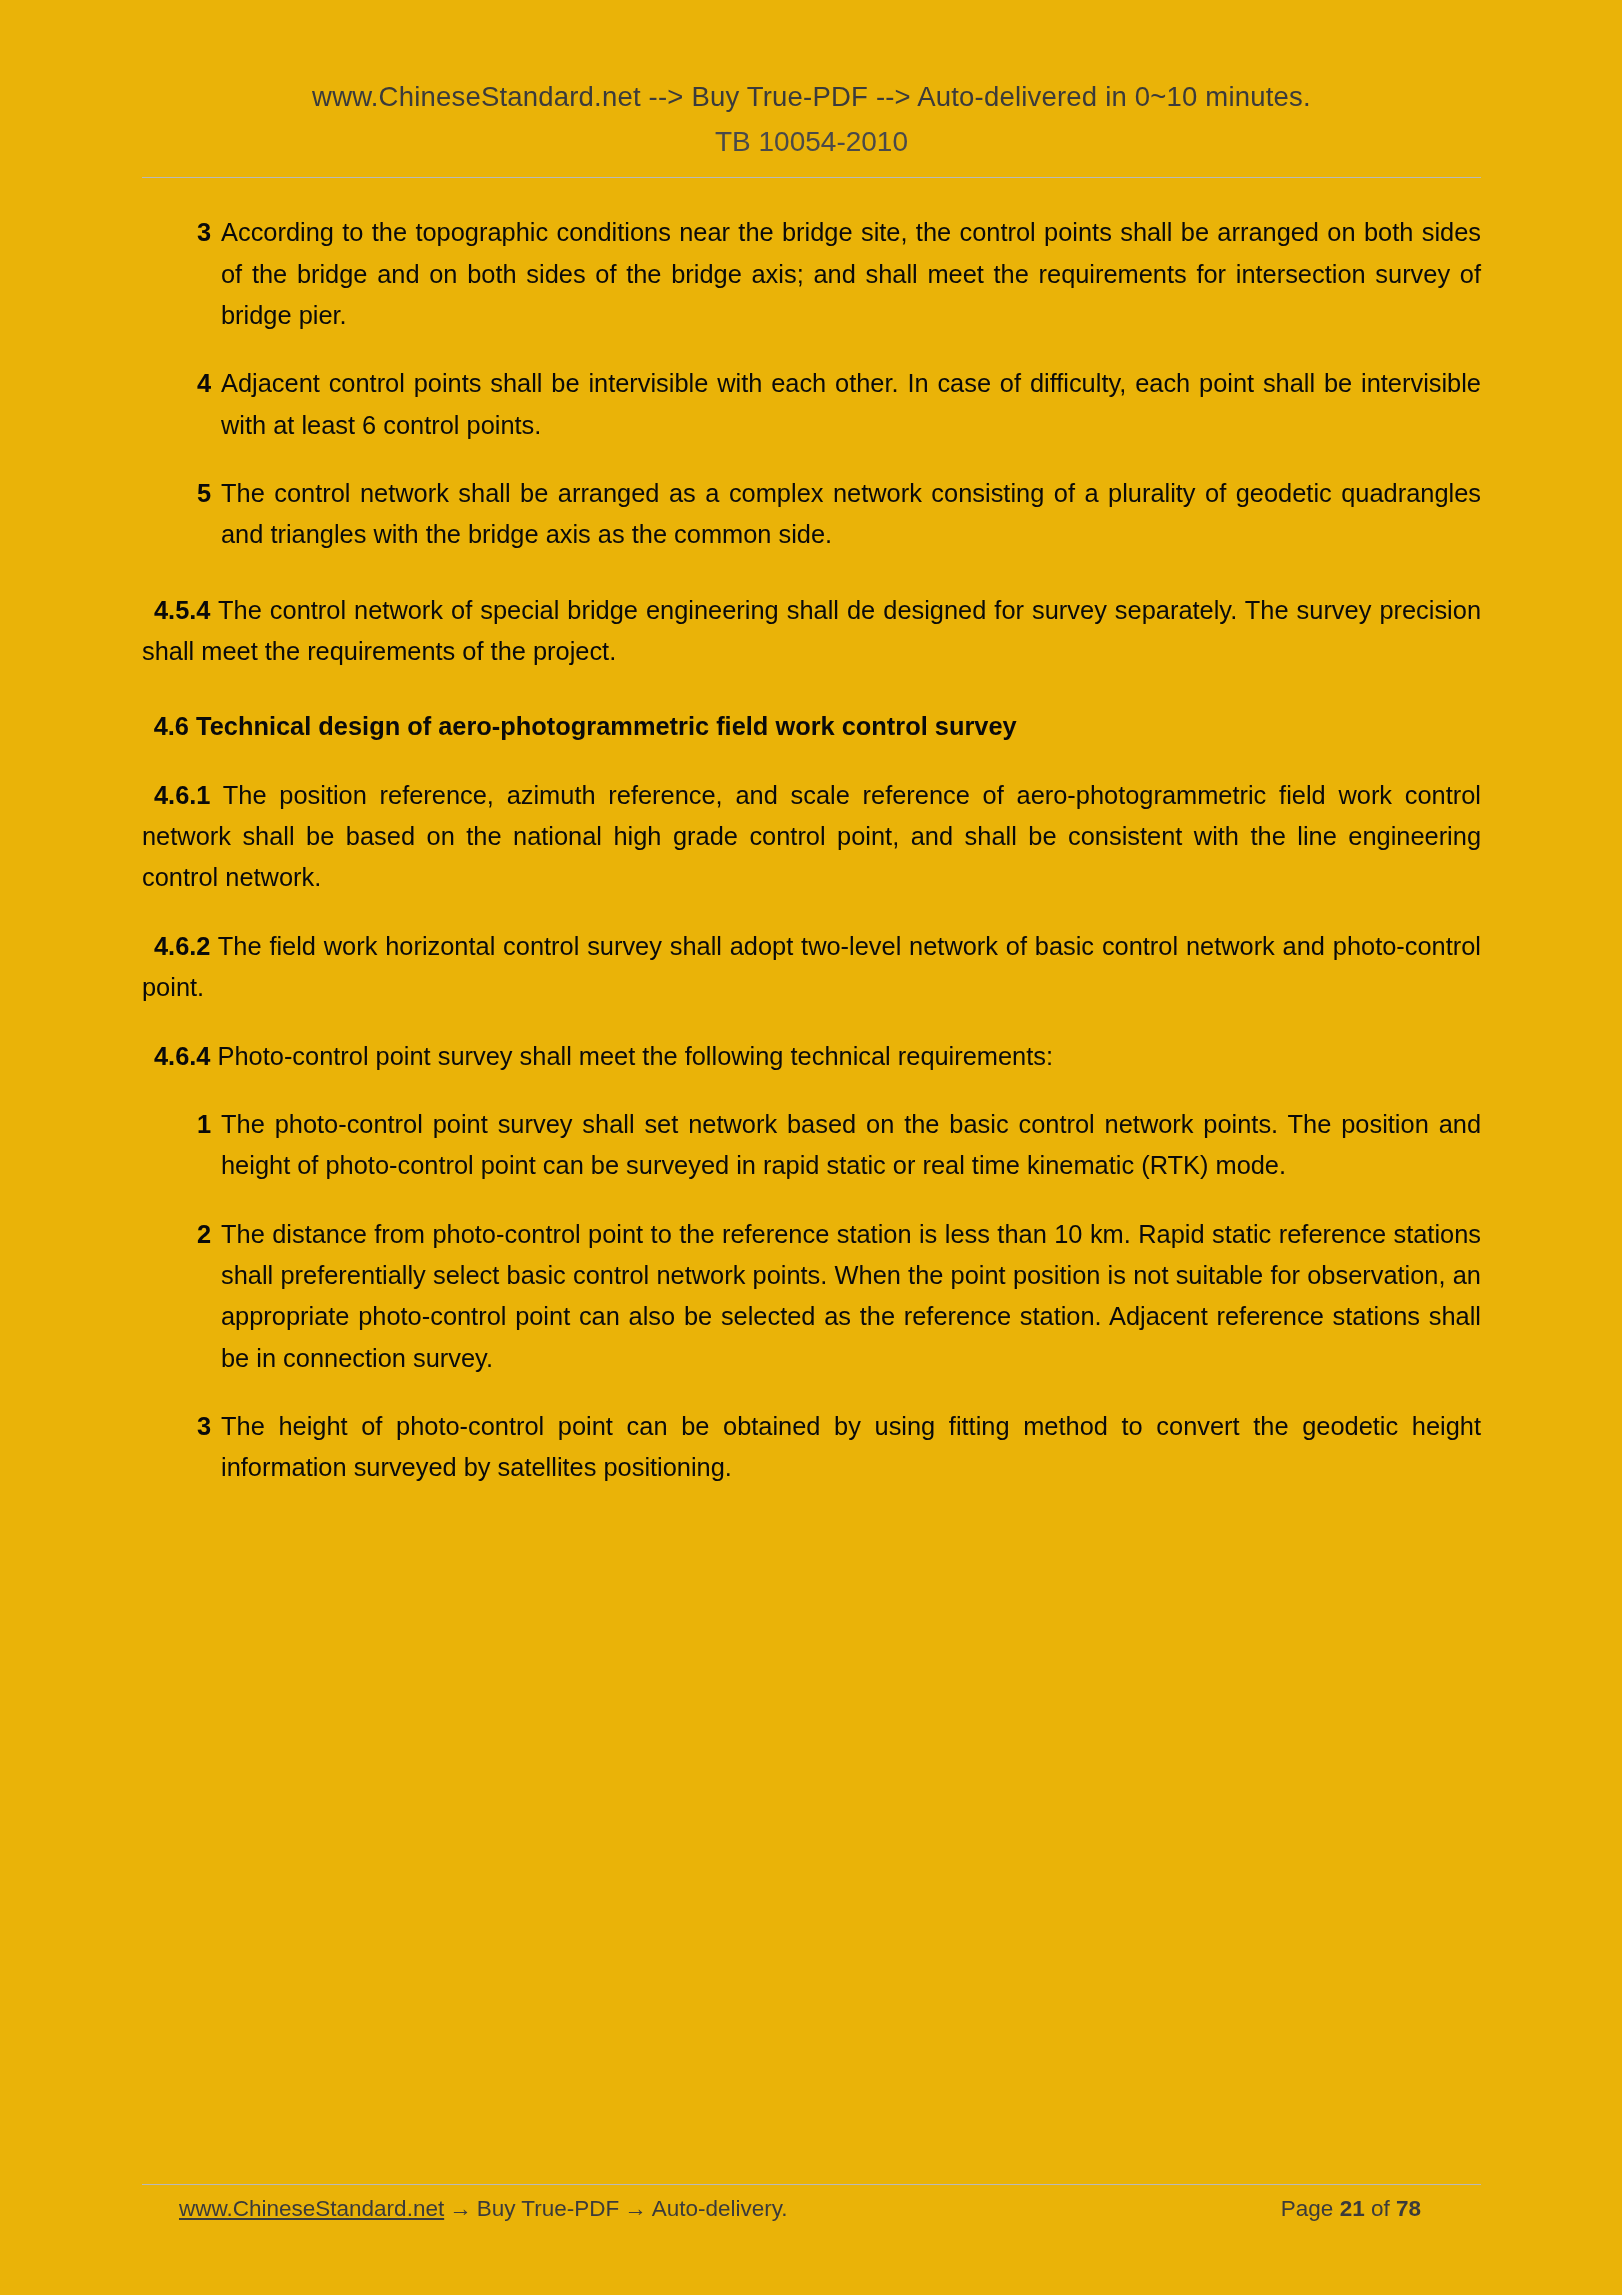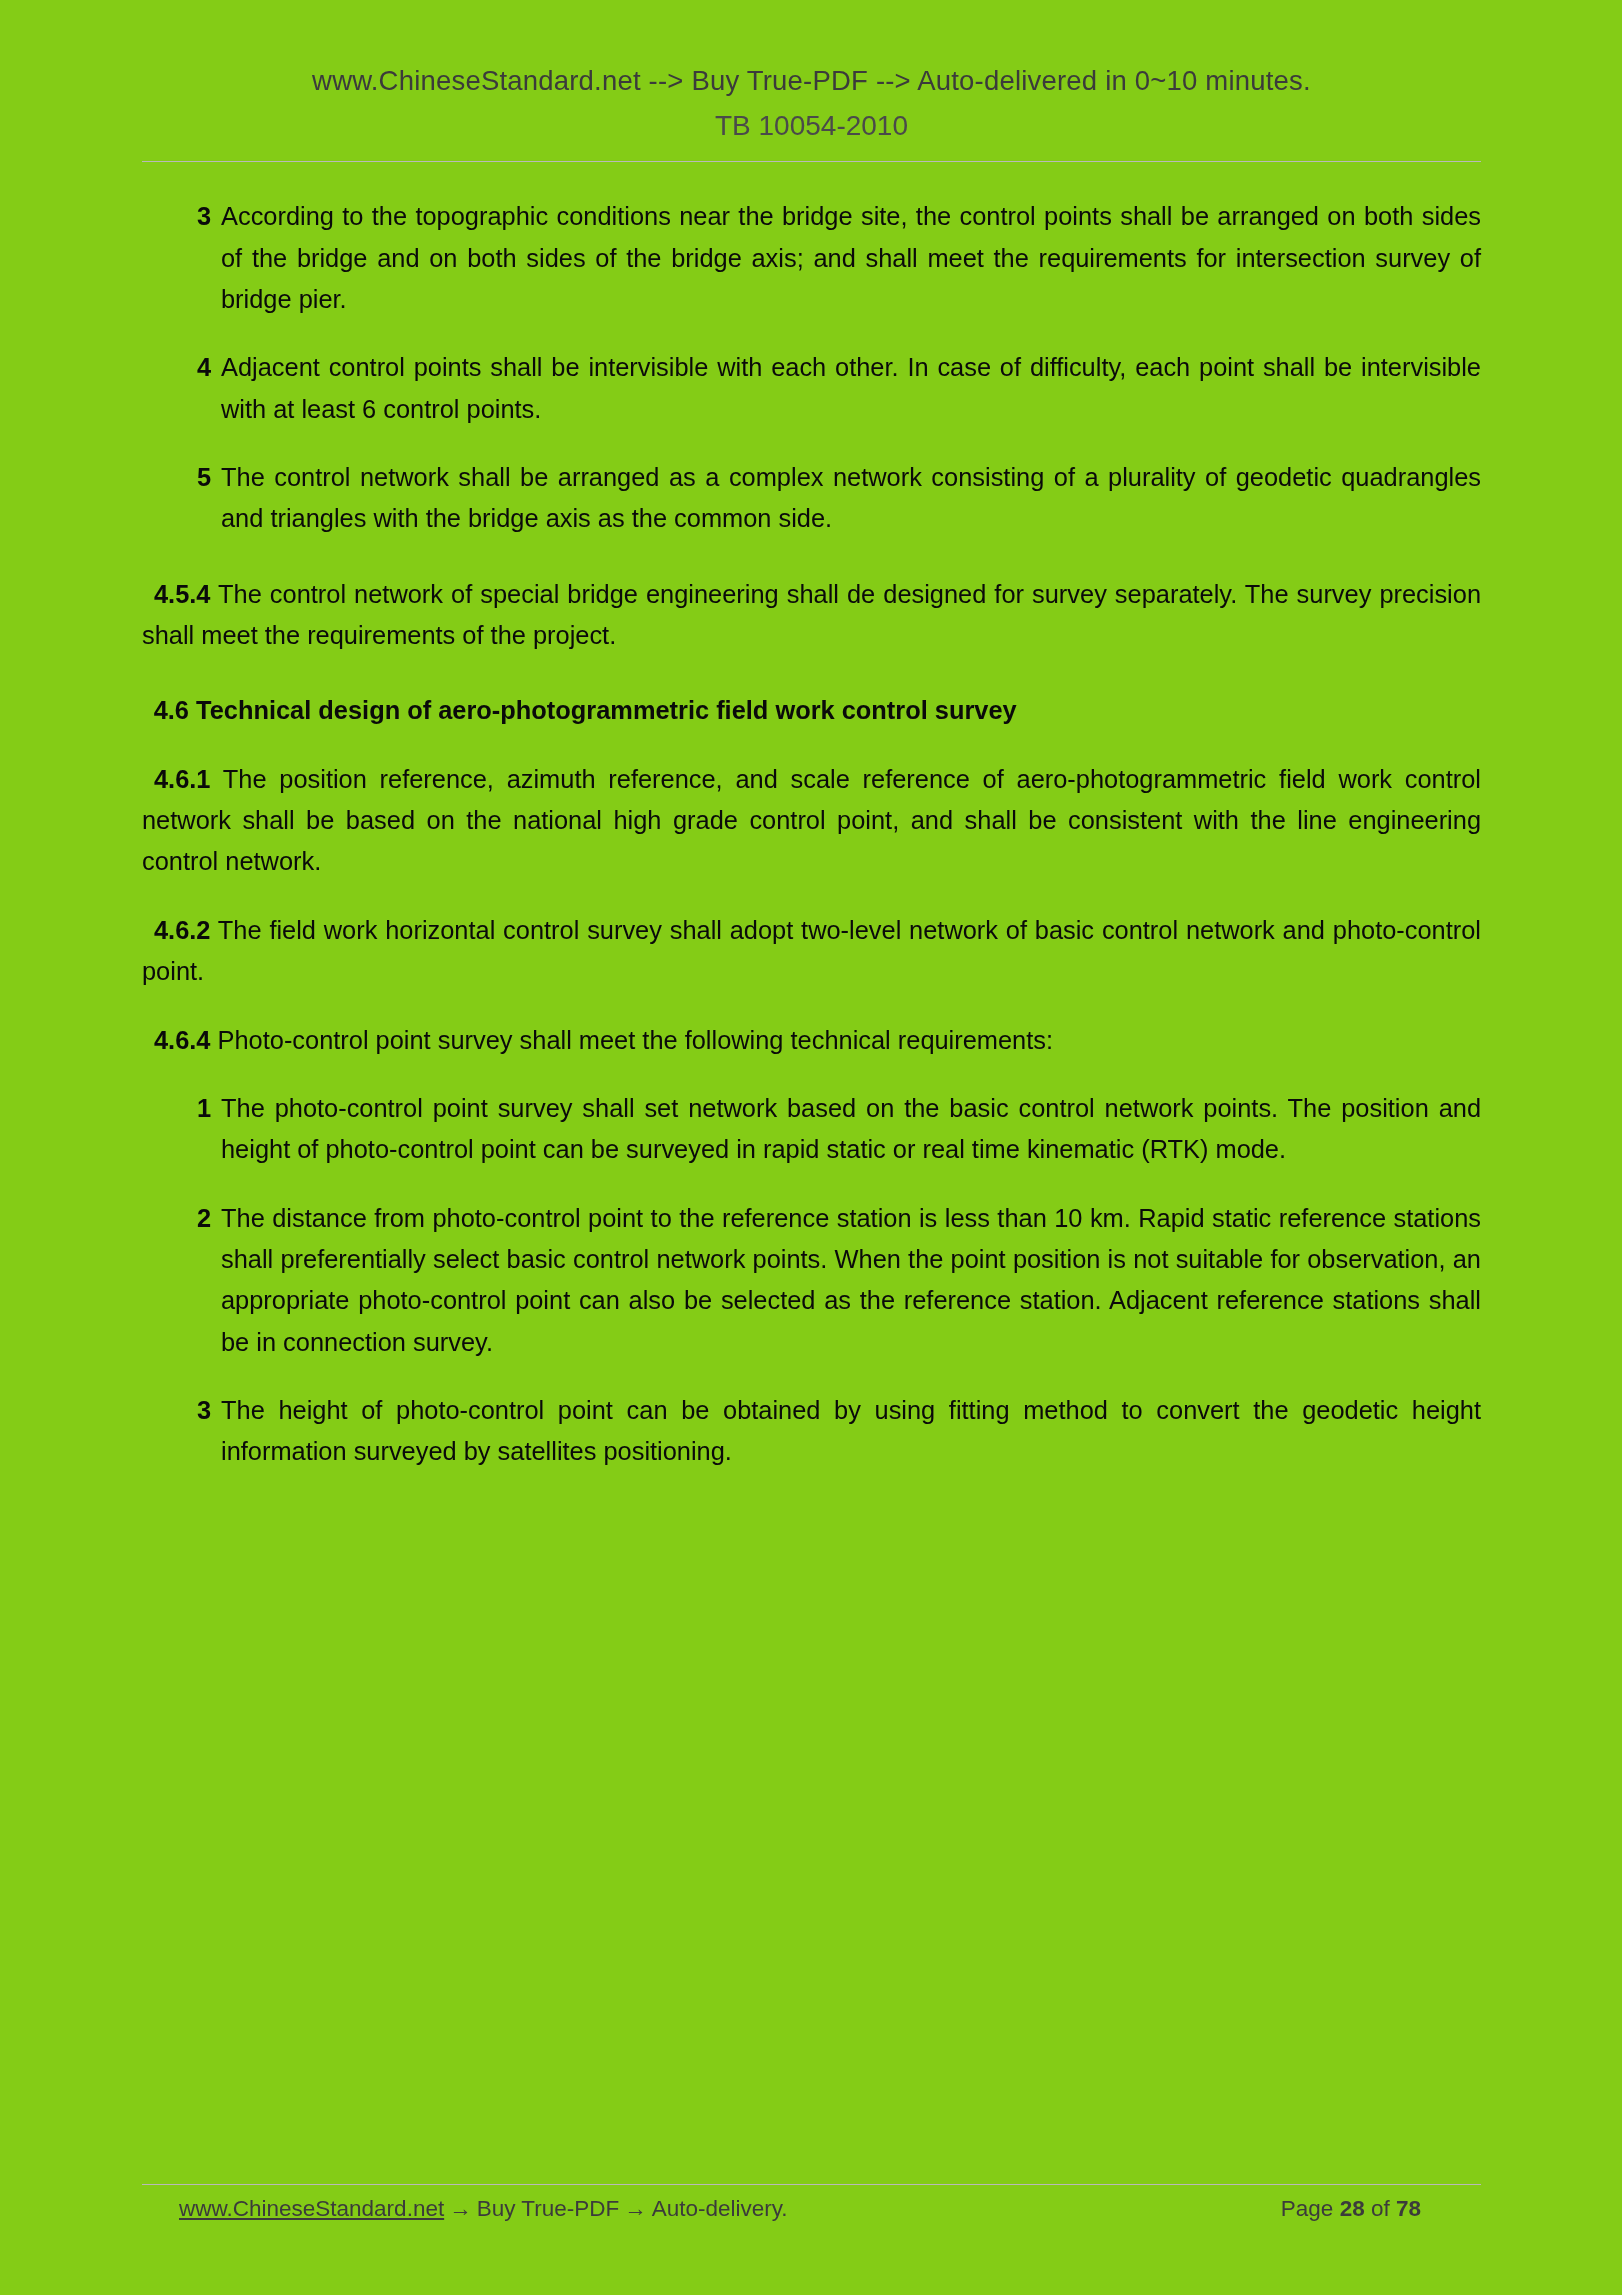--- a/index.html
+++ b/index.html
@@ -8,23 +8,23 @@
     background: #ffffff;
   }
   body {
     font-family: "Liberation Sans", sans-serif;
     color: #000000;
   }
   .page {
     position: relative;
     width: 1623px;
     height: 2295px;
-    background: #84cc16;
+    background: #eab308;
     box-sizing: border-box;
-    padding: 0;
+    padding: 16px;
     overflow: hidden;
   }
 
   
   .header {
     padding-top: 65px;
     text-align: center;
   }
   .header-line1 {
     font-size: 27.5px;
@@ -192,21 +192,21 @@
   </div>
 
   <div class="footer">
     <div class="footer-rule"></div>
     <div class="footer-row">
       <div class="footer-left">
         <span class="link">www.ChineseStandard.net</span><span class="arrow">→</span><span>Buy True-PDF</span><span class="arrow">→</span><span>Auto-delivery.</span>
       </div>
       <div class="footer-right">
         <span>Page</span>
-        <b>28</b>
+        <b>21</b>
         <span>of</span>
         <b>78</b>
       </div>
     </div>
   </div>
 
 </div>
 
 
 </body></html>

